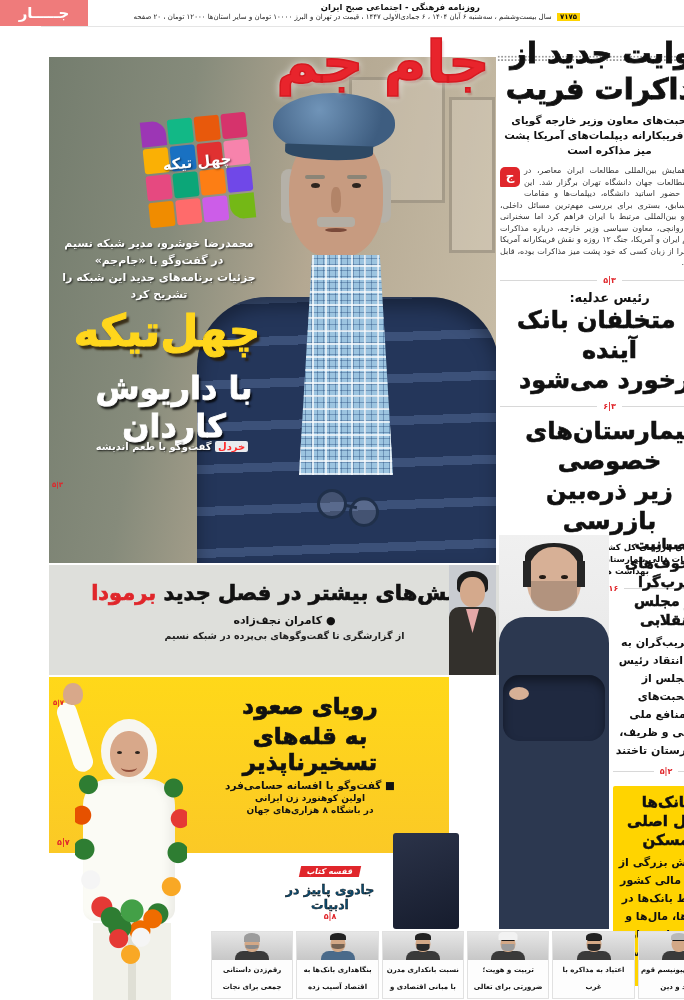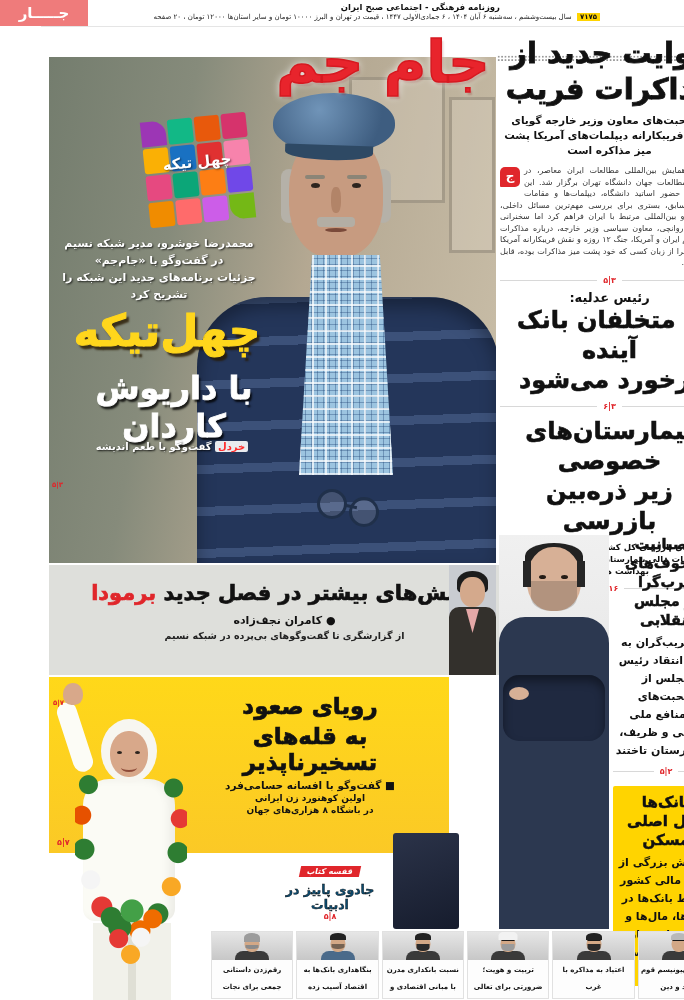--- a/index.html
+++ b/index.html
@@ -1,20 +1,20 @@
 <!DOCTYPE html>
 <html dir="rtl" lang="fa"><head>
 <meta charset="utf-8">
 <style>
   html,body{margin:0;padding:0;background:#fff;font-family:"DejaVu Sans",sans-serif;}
   .stage{position:relative;width:684px;height:1000px;overflow:hidden;background:#fff;margin:0 auto;direction:rtl;}
   .abs{position:absolute;}
 
   
-  .viewerbar{position:absolute;top:0;left:0;width:608px;height:26px;background:#fff;z-index:40;padding-left:20px;}
+  .viewerbar{position:absolute;top:0;left:0;width:608px;height:26px;background:#fff;z-index:40;}
   .brand{position:absolute;left:0;top:0;width:88px;height:26px;background:#ef7b7b;color:#fff;
          font-weight:bold;font-size:15px;line-height:26px;text-align:center;letter-spacing:-1px;}
   .typeline{position:absolute;right:128px;top:2px;font-size:8.5px;font-weight:bold;color:#111;}
   .dateline{position:absolute;right:28px;top:13px;font-size:7px;color:#222;white-space:nowrap;}
   .issuechip{display:inline-block;background:#ffd400;color:#111;font-weight:bold;padding:0 3px;margin-left:3px;}
 
   
   .page{position:absolute;top:26px;left:0;width:684px;height:974px;background:#fff;border-top:1px solid #e5e5e5;margin-left:41px;}
   .dots{left:456px;top:28px;width:224px;height:7px;
         background-image:radial-gradient(#9a9a9a .7px,transparent 1px);background-size:3.4px 3.4px;}

